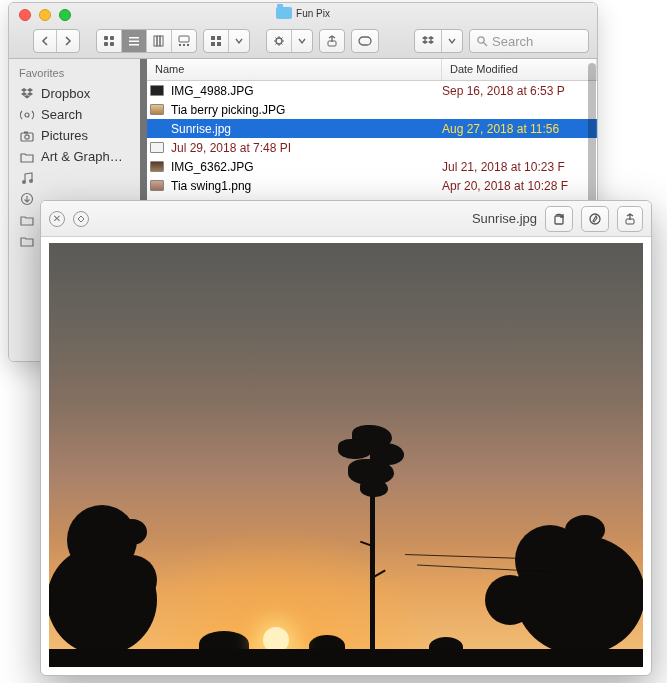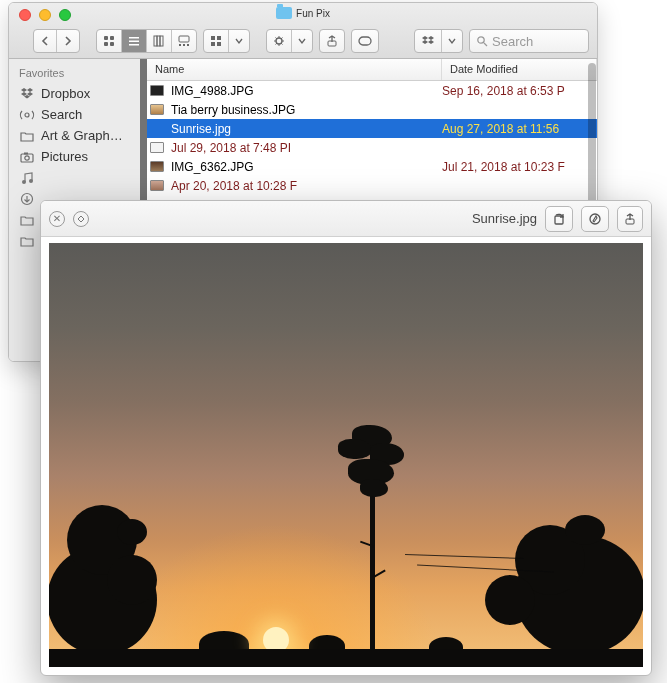--- a/index.html
+++ b/index.html
@@ -240,31 +240,31 @@
       </div>
       <div class="sb-item">
         <svg width="16" height="14">
             <circle cx="8" cy="7" r="2" fill="none" stroke="#6b6b6b" stroke-width="1.2"></circle>
             <path d="M3 11a6 6 0 0 1 0-8M13 3a6 6 0 0 1 0 8" fill="none" stroke="#6b6b6b" stroke-width="1.2"></path>
           </svg>
         <span>Search</span>
       </div>
       <div class="sb-item">
         <svg width="16" height="14">
-            <path d="M2 4h4l1 1h7v7H2z" fill="none" stroke="#6b6b6b" stroke-width="1.2"></path>
-          </svg>
-        <span>Art &amp; Graph…</span>
-      </div>
-      <div class="sb-item">
-        <svg width="16" height="14">
             <rect x="2" y="4" width="12" height="8" rx="1" fill="none" stroke="#6b6b6b" stroke-width="1.2"></rect>
             <circle cx="8" cy="8" r="2.2" fill="none" stroke="#6b6b6b" stroke-width="1.2"></circle>
             <rect x="5" y="2.5" width="4" height="2" fill="#6b6b6b"></rect>
           </svg>
         <span>Pictures</span>
+      </div>
+      <div class="sb-item">
+        <svg width="16" height="14">
+            <path d="M2 4h4l1 1h7v7H2z" fill="none" stroke="#6b6b6b" stroke-width="1.2"></path>
+          </svg>
+        <span>Art &amp; Graph…</span>
       </div>
 
       <div class="sb-item" style="opacity:.9">
         <svg width="16" height="14">
             <path d="M6 11V3l7-1v8" fill="none" stroke="#6b6b6b" stroke-width="1.2"></path>
             <circle cx="5" cy="11" r="2" fill="#6b6b6b"></circle>
             <circle cx="12" cy="10" r="2" fill="#6b6b6b"></circle>
           </svg>
         <span>&nbsp;</span>
       </div>
@@ -299,21 +299,21 @@
             <span class="fi">
               <span class="thumb dark"></span>
             </span>
             <span class="fn">IMG_4988.JPG</span>
             <span class="fd">Sep 16, 2018 at 6:53 P</span>
           </div>
           <div class="row">
             <span class="fi">
               <span class="thumb warm"></span>
             </span>
-            <span class="fn">Tia berry business.JPG</span>
+            <span class="fn">Tia berry picking.JPG</span>
           </div>
           <div class="row sel">
             <span class="fi"></span>
             <span class="fn">Sunrise.jpg</span>
             <span class="fd">Aug 27, 2018 at 11:56</span>
           </div>
           <div class="row">
             <span class="fi">
               <span class="thumb white"></span>
             </span>
@@ -323,20 +323,21 @@
             <span class="fi">
               <span class="thumb brown"></span>
             </span>
             <span class="fn">IMG_6362.JPG</span>
             <span class="fd">Jul 21, 2018 at 10:23 F</span>
           </div>
           <div class="row">
             <span class="fi">
               <span class="thumb pink"></span>
             </span>
+            <span class="fn">Tia swing1.png</span>
             <span class="fd">Apr 20, 2018 at 10:28 F</span>
           </div>
         </div>
       <div class="vscroll"></div>
     </div>
   </div>
 </div>
 
 <div class="ql">
   <div class="ql-bar">

